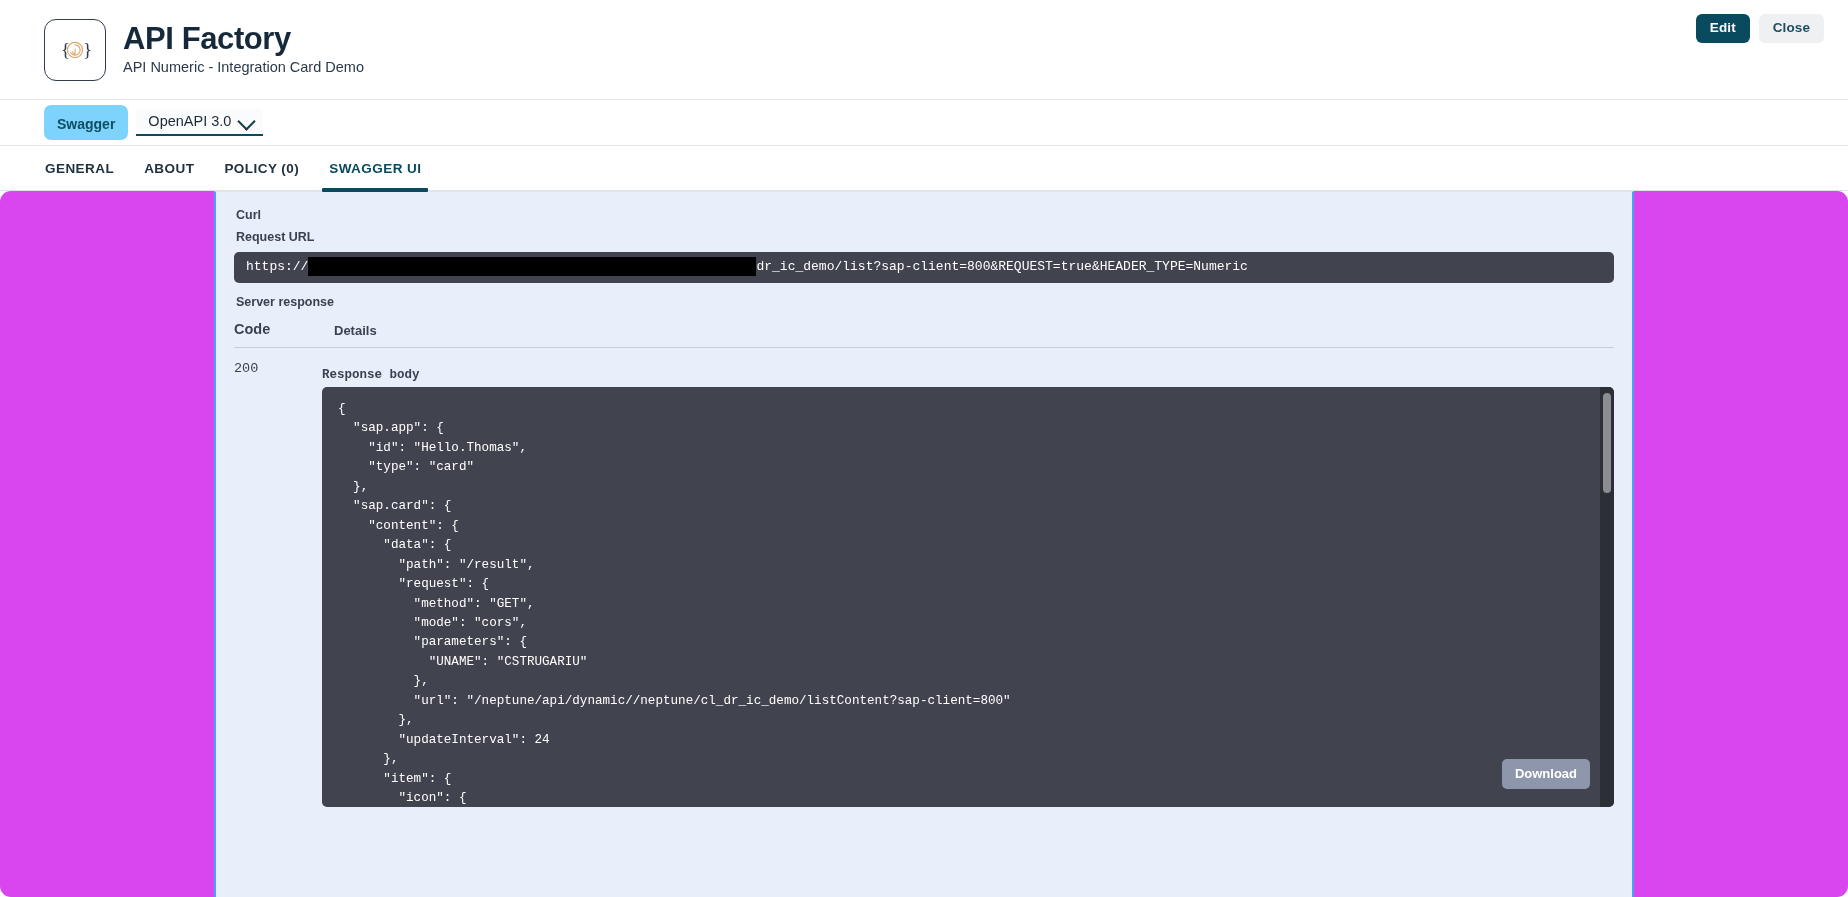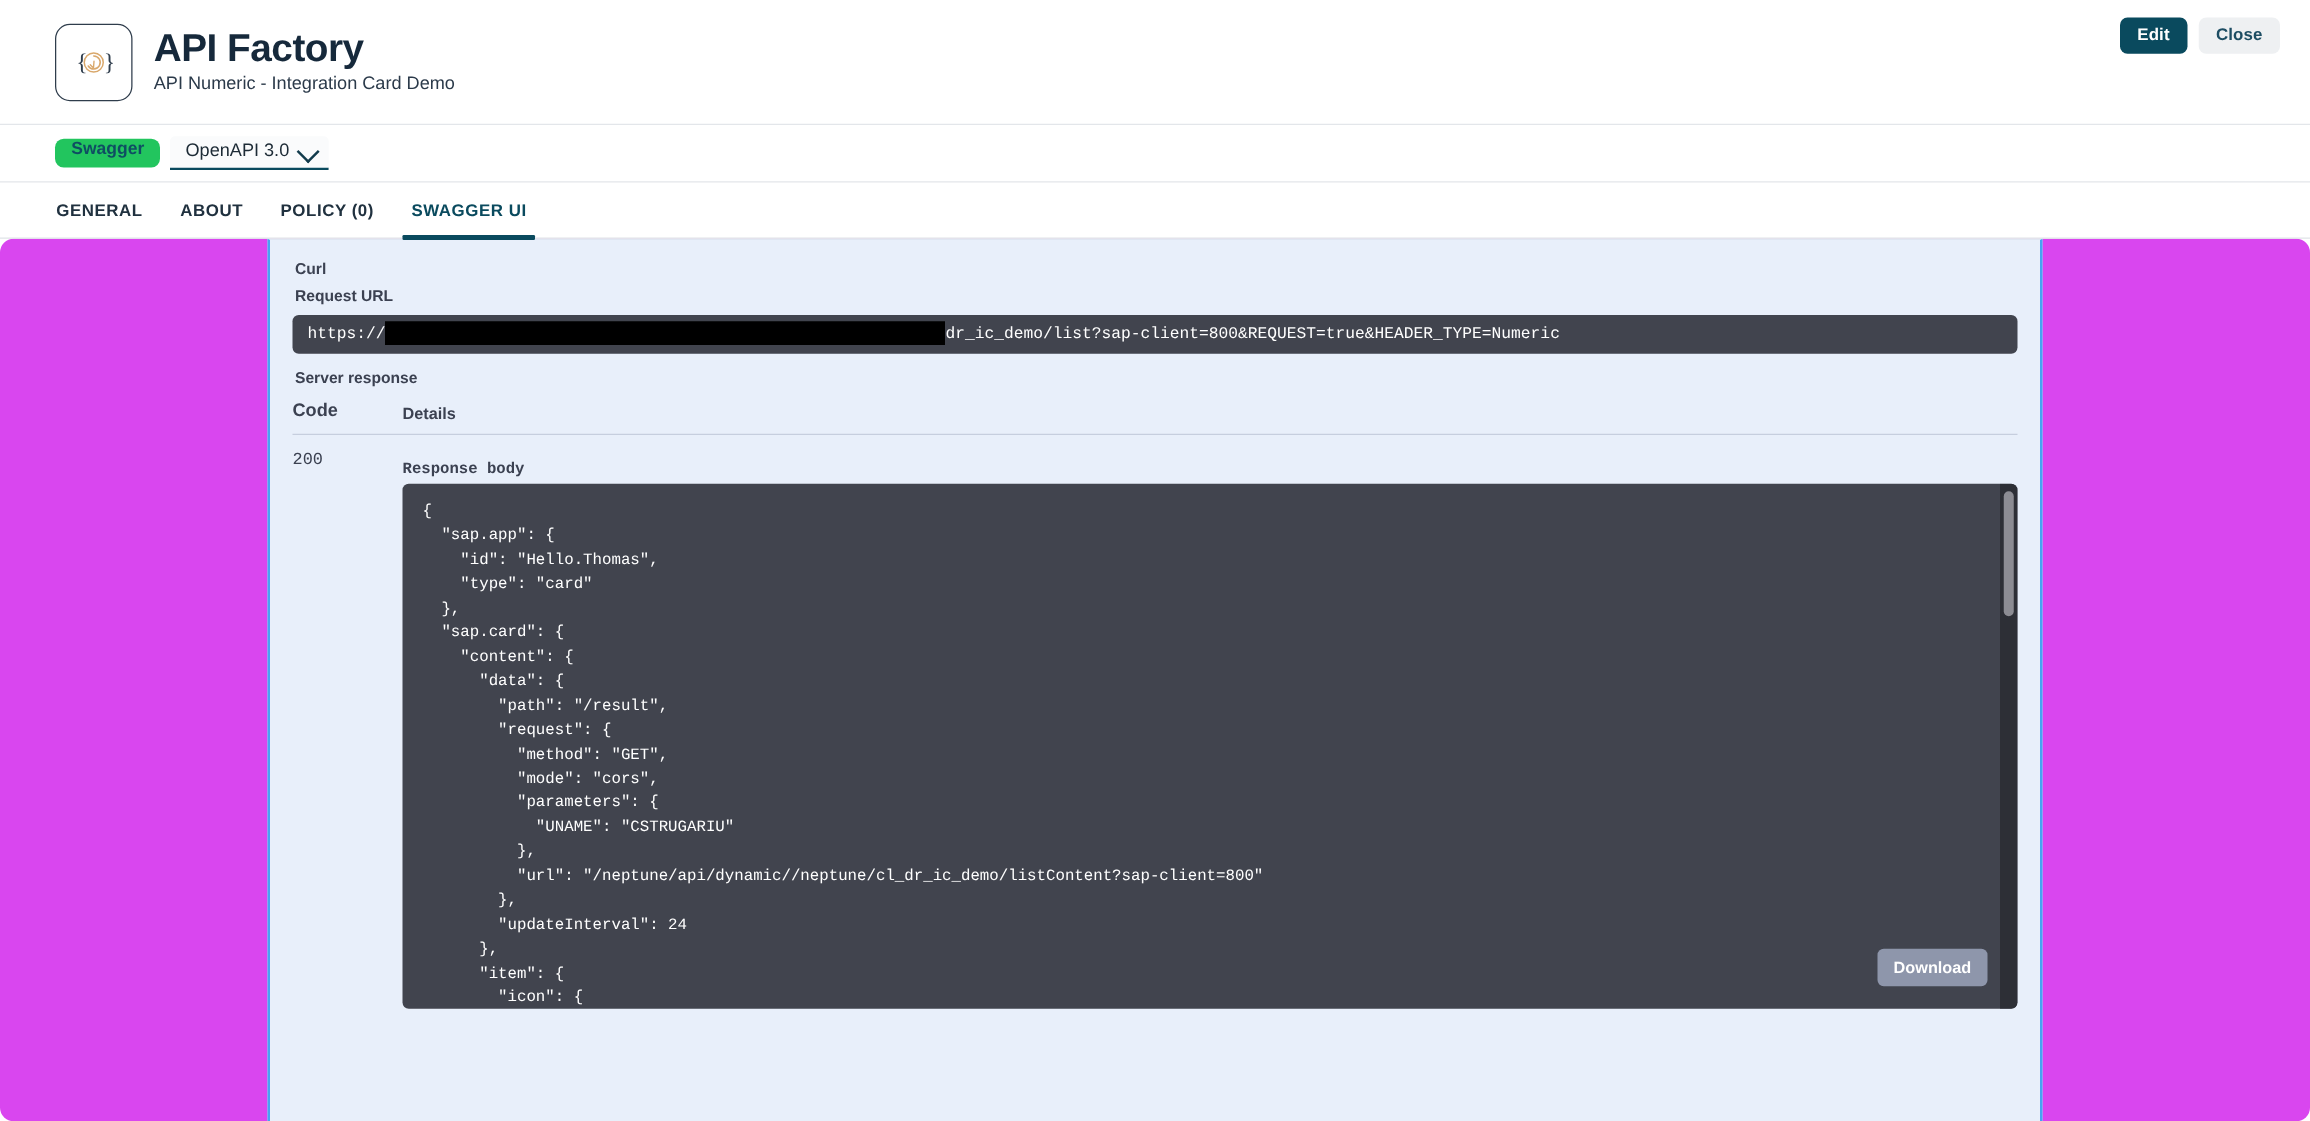--- a/index.html
+++ b/index.html
@@ -93,25 +93,25 @@
   .toolbar {
     height: 46px;
     box-sizing: border-box;
     border-bottom: 1px solid #e3e6ea;
     display: flex;
     align-items: center;
     padding-left: 44px;
     gap: 8px;
   }
   .chip {
-    background: #22c55e;
+    background: #7dd3fc;
     color: #0f4d63;
     font-size: 14px;
     font-weight: 700;
-    padding: 0 13px 7px;
+    padding: 12px 13px 7px;
     border-radius: 7px;
     line-height: 1.1;
     cursor: pointer;
   }
   .select-wrap {
     position: relative;
     display: inline-flex;
     align-items: flex-end;
     border-bottom: 2px solid #0a4a5e;
     padding: 3px 10px 4px 12px;
@@ -257,20 +257,21 @@
     width: 88px;
     font-size: 14.5px;
     font-weight: 700;
     color: #3b4151;
   }
   .resp-head .col-details {
     font-size: 13px;
     font-weight: 700;
     color: #3b4151;
     padding-top: 2px;
+    margin-left: 12px;
   }
   .resp-row {
     display: flex;
     padding-top: 11px;
   }
   .resp-row .col-code {
     width: 88px;
     font-size: 13.5px;
     color: #3b4151;
     font-family: "Liberation Mono", monospace;

